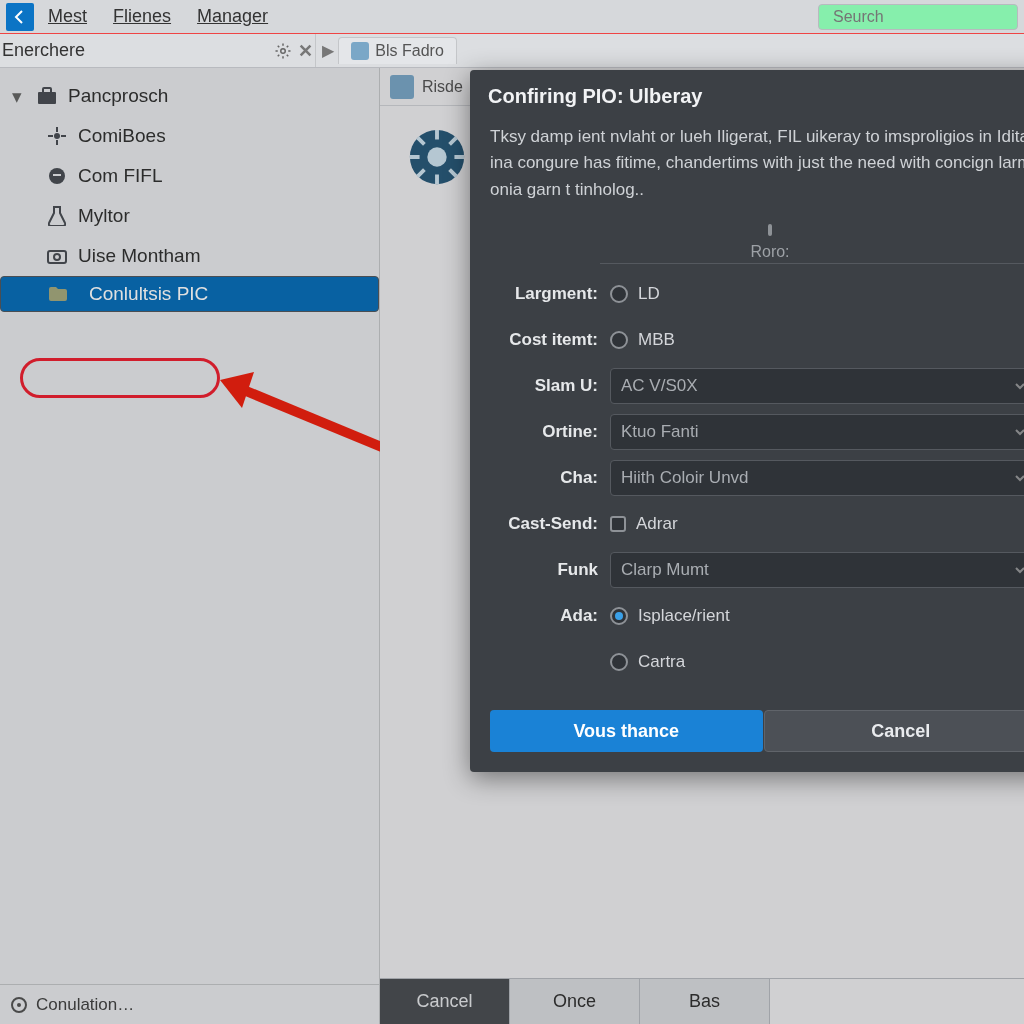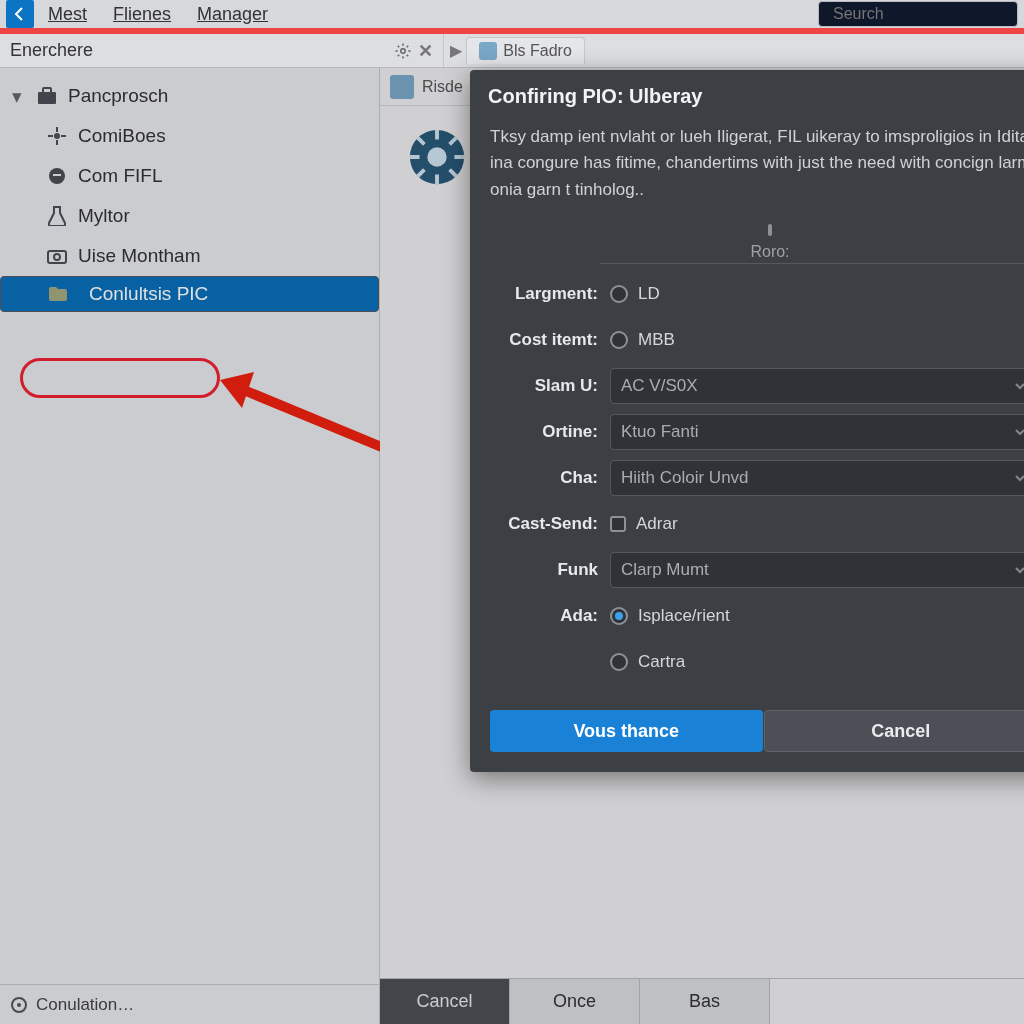--- a/index.html
+++ b/index.html
@@ -1,26 +1,26 @@
 <!DOCTYPE html>
 <html><head>
 <meta charset="utf-8">
 <style>
 * { box-sizing: border-box; margin: 0; padding: 0; font-family: -apple-system, BlinkMacSystemFont, "Segoe UI", Arial, sans-serif; }
 html, body { width: 1024px; height: 1024px; overflow: hidden; background: #e0e2e5; }
 
-.topbar { height: 34px; background: #d6d8db; border-bottom: 6px solid #ef4444; display: flex; align-items: center; padding: 0 6px; gap: 2px; }
+.topbar { height: 34px; background: #d6d8db; border-bottom: 1px solid #ef4444; display: flex; align-items: center; padding: 0 6px; gap: 2px; }
 .back-btn { width: 28px; height: 28px; background: #0b74c5; display: flex; align-items: center; justify-content: center; color: #fff; border-radius: 2px; }
 .menu-item { padding: 4px 12px; font-size: 18px; color: #333; cursor: pointer; }
 .menu-item u { text-decoration: underline; }
-.search-wrap { margin-left: auto; display: flex; align-items: center; background: #0f172a; border: 1px solid #b8babf; border-radius: 4px; height: 26px; padding: 0 8px; width: 200px; gap: 6px; }
+.search-wrap { margin-left: auto; display: flex; align-items: center; background: #86efac; border: 1px solid #b8babf; border-radius: 4px; height: 26px; padding: 0 8px; width: 200px; gap: 6px; }
 .search-wrap input { border: none; outline: none; font-size: 16px; color: #666; flex: 1; background: transparent; }
 
 .subbar { height: 34px; background: #dcdee1; border-bottom: 1px solid #b8babf; display: flex; align-items: stretch; }
-.sidebar-head { width: 444px; display: flex; align-items: center; padding: 0 10px; font-size: 18px; color: #333; border-right: 1px solid #c4c6c9; }
+.sidebar-head { width: 316px; display: flex; align-items: center; padding: 0 2px; font-size: 18px; color: #333; border-right: 1px solid #c4c6c9; }
 .sidebar-head .spacer { flex: 1; }
 .sidebar-head svg, .sidebar-head .xbtn { margin-left: 6px; }
 .tabbar { display: flex; align-items: center; padding: 0 6px; gap: 4px; flex: 1; }
 .tabbar .chev { color: #777; }
 .tab { border: 1px solid #c4c6c9; border-bottom: none; background: #e4e6e9; padding: 4px 12px; border-radius: 4px 4px 0 0; font-size: 16px; color: #555; display: flex; align-items: center; gap: 6px; }
 .pill { position: absolute; right: 8px; top: 70px; background: #e4e6e9; border: 1px solid #c4c6c9; border-radius: 4px; padding: 2px 8px; font-size: 14px; color: #555; }
 
 .body { display: flex; height: calc(1024px - 34px - 34px); }
 
 .sidebar { width: 380px; background: #e7e9ec; border-right: 1px solid #c4c6c9; display: flex; flex-direction: column; position: relative; }

